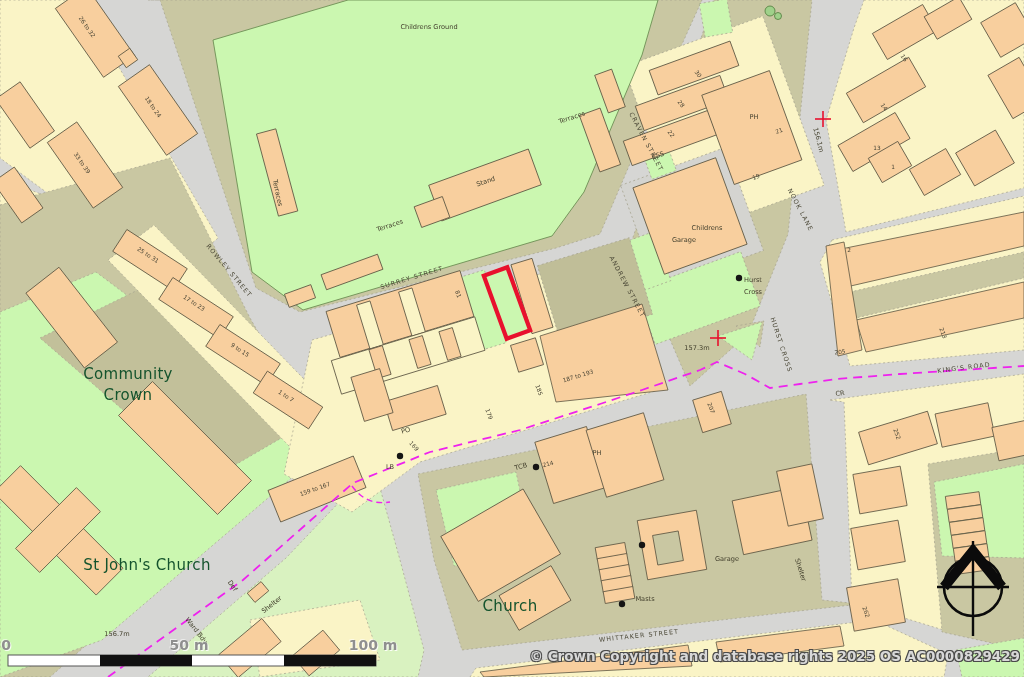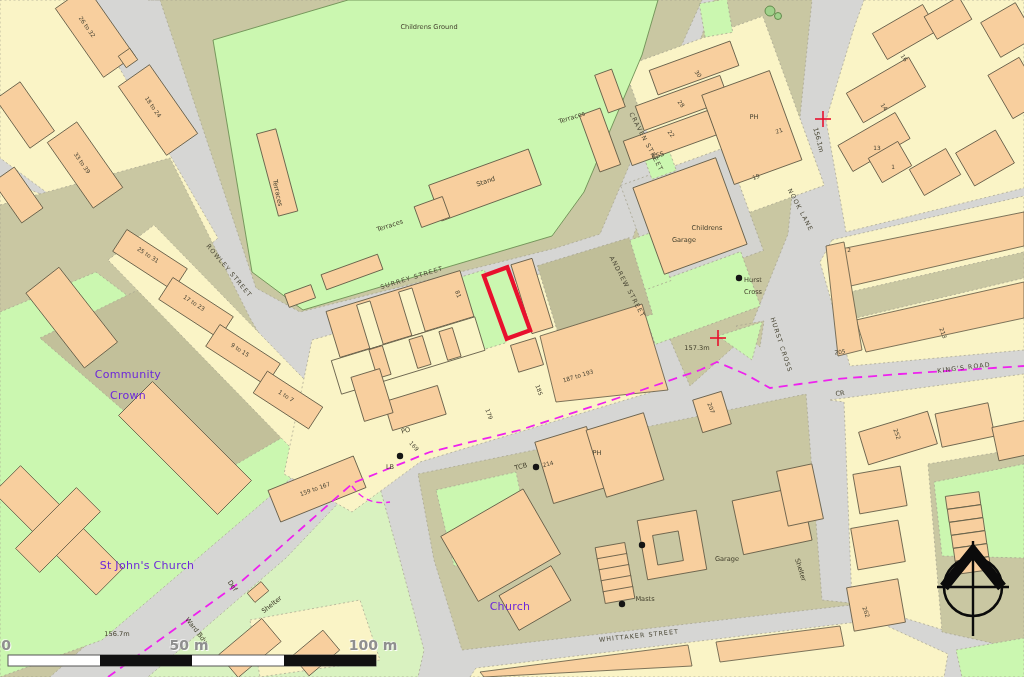--- a/index.html
+++ b/index.html
@@ -7,21 +7,21 @@
     position:relative;width:1024px;height:677px;overflow:hidden;
     background:#d6d6d4;font-family:"DejaVu Sans",sans-serif;
   }
   #map-root svg{position:absolute;left:0;top:0;}
   .lbl{
     position:absolute;white-space:nowrap;color:#3e3b2d;line-height:1.05;
     transform:translate(-50%,-50%) rotate(var(--r,0deg));
     transform-origin:center;pointer-events:none;text-align:center;
   }
   .sz-street{font-size:6.3px;letter-spacing:1.1px;color:#4a4736;}
-  .sz-area{font-size:11px;color:#6d28d9;letter-spacing:.3px;}
+  .sz-area{font-size:15px;color:#14532d;letter-spacing:.3px;}
   .sz-small{font-size:6.6px;color:#45422f;}
   .sz-num{font-size:5.8px;color:#4a4636;}
   .scale-label{
     position:absolute;font-size:14px;font-weight:bold;color:#8f8f8f;
     transform:translate(-50%,-50%);white-space:nowrap;
     text-shadow:1px 1px 0 rgba(255,255,255,.85),-1px -1px 0 rgba(255,255,255,.55);
   }
   #copyright{
     position:absolute;right:4px;top:648px;font-size:13.5px;font-weight:bold;color:#d8d8d8;
     text-shadow:-1px -1px 0 #4a4a4a,1px -1px 0 #4a4a4a,-1px 1px 0 #4a4a4a,1px 1px 0 #4a4a4a;
@@ -267,13 +267,14 @@
   <div class="lbl sz-num" style="left:698px;top:74px;--r:55deg">30</div>
   <div class="lbl sz-num" style="left:681px;top:104px;--r:55deg">28</div>
   <div class="lbl sz-num" style="left:671px;top:134px;--r:55deg">22</div>
   <div class="lbl sz-num" style="left:779px;top:131px;--r:-20deg">21</div>
   <div class="lbl sz-num" style="left:756px;top:177px;--r:-20deg">19</div>
 
   <span class="scale-label" style="left:6px;top:645px">0</span>
   <span class="scale-label" style="left:189px;top:645px">50 m</span>
   <span class="scale-label" style="left:373px;top:645px">100 m</span>
 
+  <div id="copyright">© Crown Copyright and database rights 2025 OS AC0000829429</div>
 </div>
 
 </body></html>

